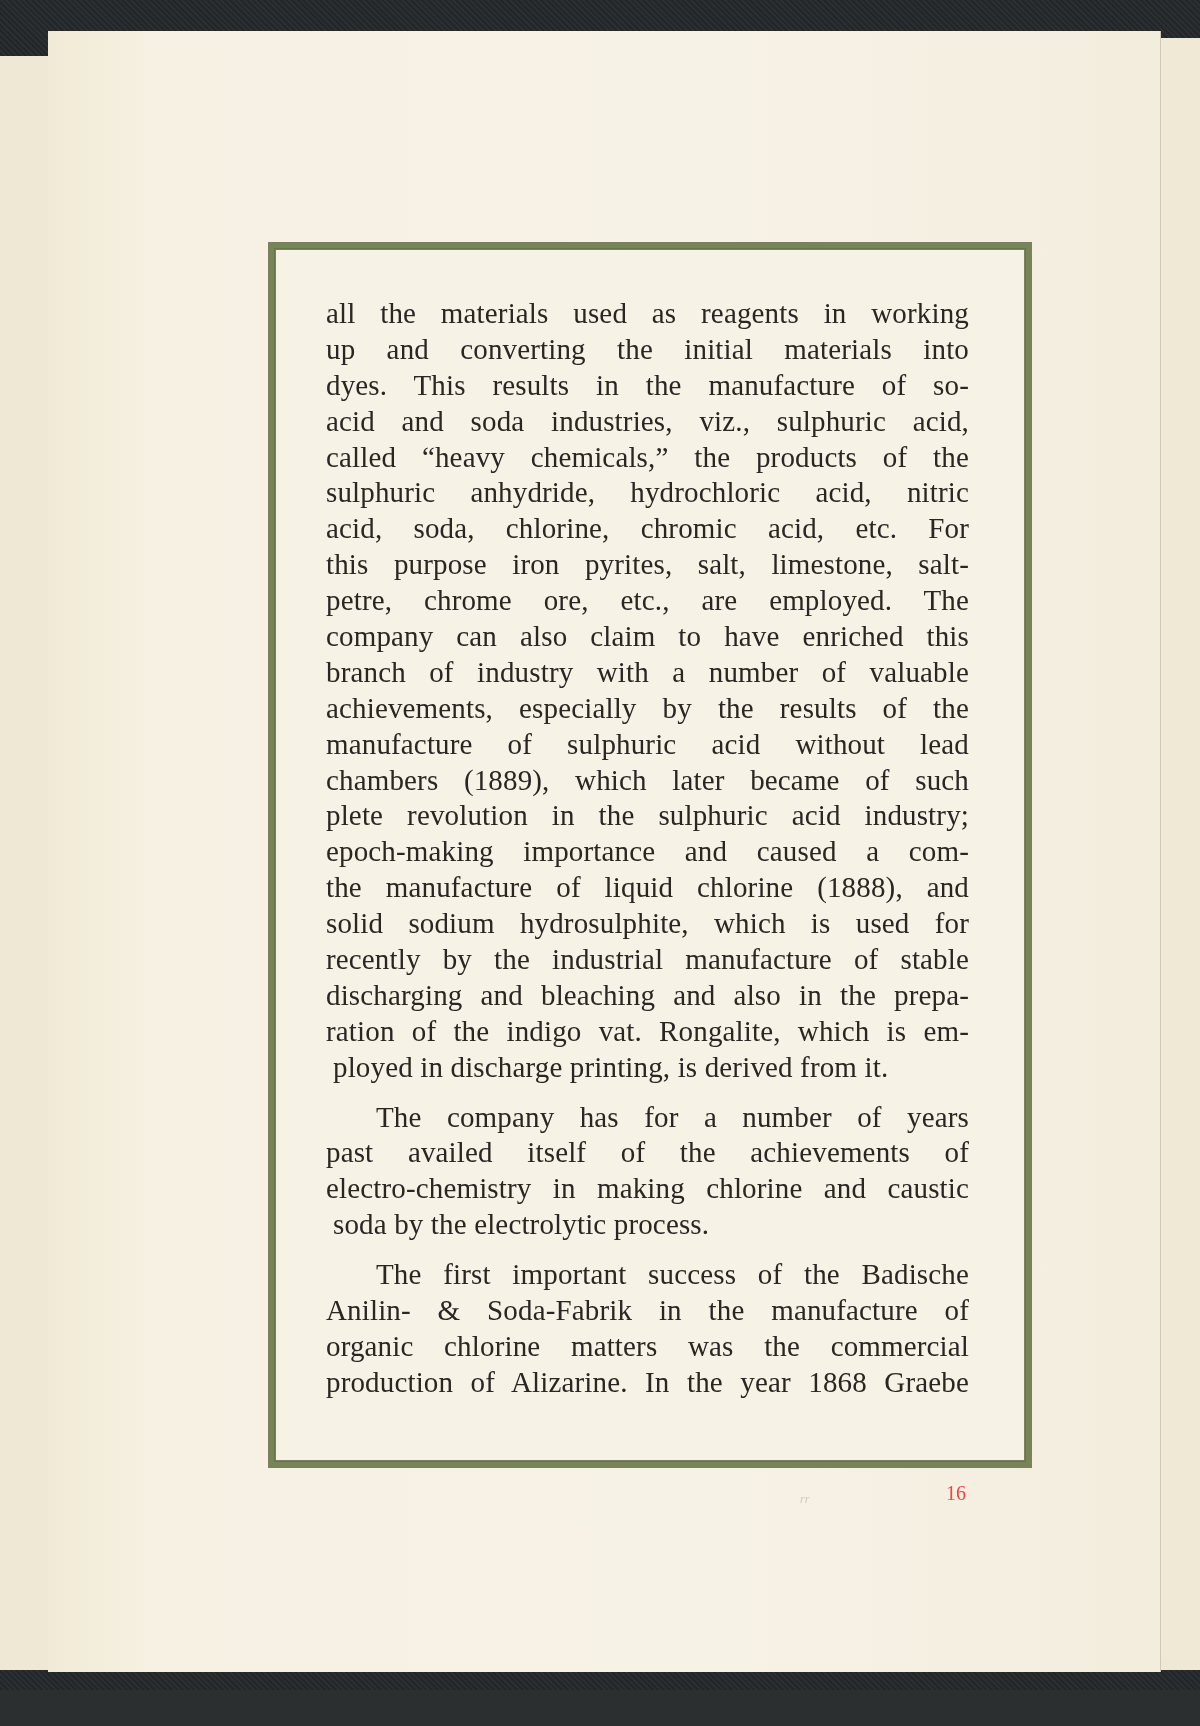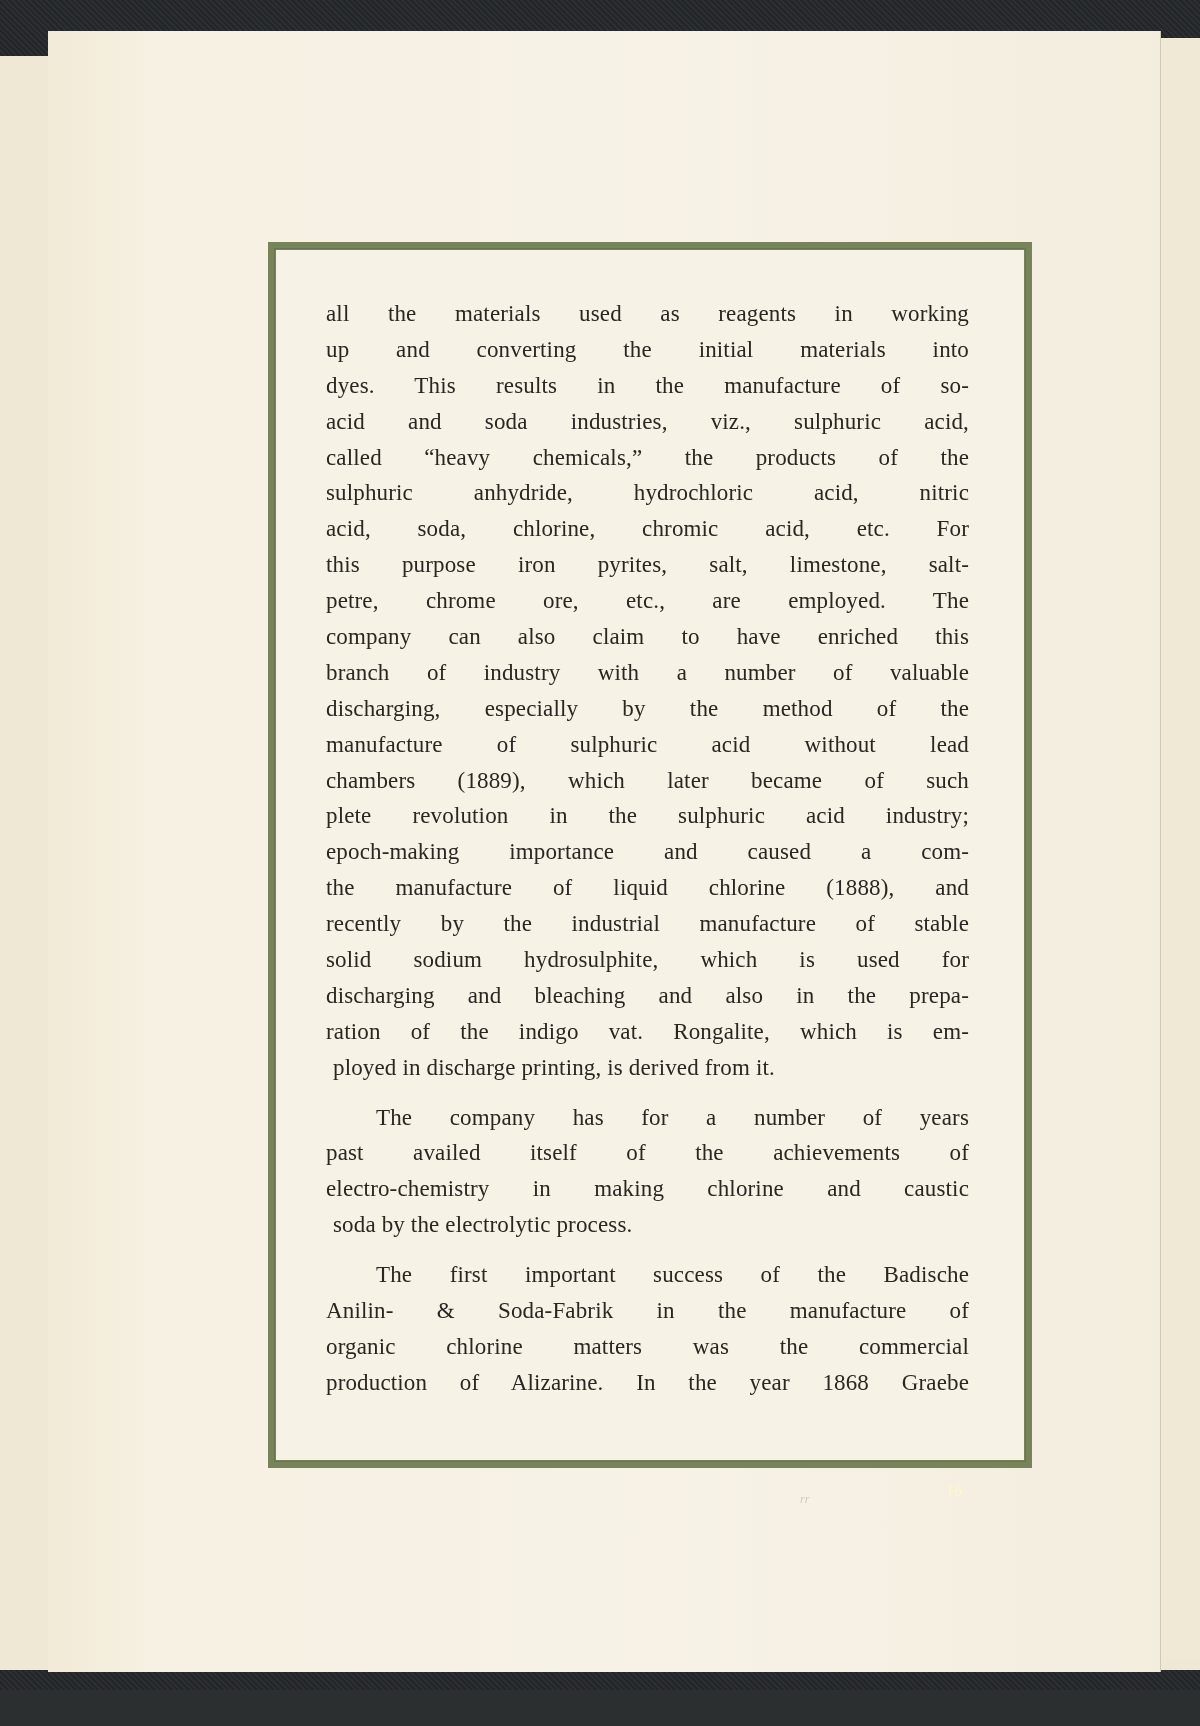--- a/index.html
+++ b/index.html
@@ -37,32 +37,32 @@
     box-sizing: border-box;
     background: #f7f2e6;
   }
   .frame::after {
     content: ""; position: absolute; inset: -2px;
     border: 1px solid rgba(80,90,55,0.35);
     pointer-events: none;
   }
   .text-block {
     position: absolute; left: 326px; top: 296px; width: 643px;
-    font-size: 23px; line-height: 35.9px; color: #2a2622;
+    font-size: 29px; line-height: 35.9px; color: #2a2622;
     letter-spacing: 0.15px;
   }
   .line {
     display: block; text-align: justify; text-align-last: justify;
     white-space: nowrap; height: 35.9px;
   }
   .line.last { text-align-last: left; margin-left: 7px; }
   .line.indent { padding-left: 50px; margin-top: 14px; }
   .page-number {
     position: absolute; left: 946px; top: 1482px;
-    font-size: 16px; color: #fef9c3;
+    font-size: 20px; color: #ef4444;
   }
   .pencil-mark {
     position: absolute; left: 800px; top: 1492px;
     font-size: 12px; color: #cfc9bb; font-style: italic;
   }
 </style>
 </head>
 <body>
 
 <div class="cloth"></div>
@@ -83,28 +83,28 @@
     <span class="line">up and converting the initial materials into</span>
     <span class="line">dyes. This results in the manufacture of so-</span>
     <span class="line">acid and soda industries, viz., sulphuric acid,</span>
     <span class="line">called “heavy chemicals,” the products of the</span>
     <span class="line">sulphuric anhydride, hydrochloric acid, nitric</span>
     <span class="line">acid, soda, chlorine, chromic acid, etc. For</span>
     <span class="line">this purpose iron pyrites, salt, limestone, salt-</span>
     <span class="line">petre, chrome ore, etc., are employed. The</span>
     <span class="line">company can also claim to have enriched this</span>
     <span class="line">branch of industry with a number of valuable</span>
-    <span class="line">discharging, especially by the method of the</span>
+    <span class="line">achievements, especially by the results of the</span>
     <span class="line">manufacture of sulphuric acid without lead</span>
     <span class="line">chambers (1889), which later became of such</span>
     <span class="line">plete revolution in the sulphuric acid industry;</span>
     <span class="line">epoch-making importance and caused a com-</span>
     <span class="line">the manufacture of liquid chlorine (1888), and</span>
+    <span class="line">solid sodium hydrosulphite, which is used for</span>
     <span class="line">recently by the industrial manufacture of stable</span>
-    <span class="line">solid sodium hydrosulphite, which is used for</span>
     <span class="line">discharging and bleaching and also in the prepa-</span>
     <span class="line">ration of the indigo vat. Rongalite, which is em-</span>
     <span class="line last">ployed in discharge printing, is derived from it.</span>
   </div>
 
   <div>
     <span class="line indent">The company has for a number of years</span>
     <span class="line">past availed itself of the achievements of</span>
     <span class="line">electro-chemistry in making chlorine and caustic</span>
     <span class="line last">soda by the electrolytic process.</span>

